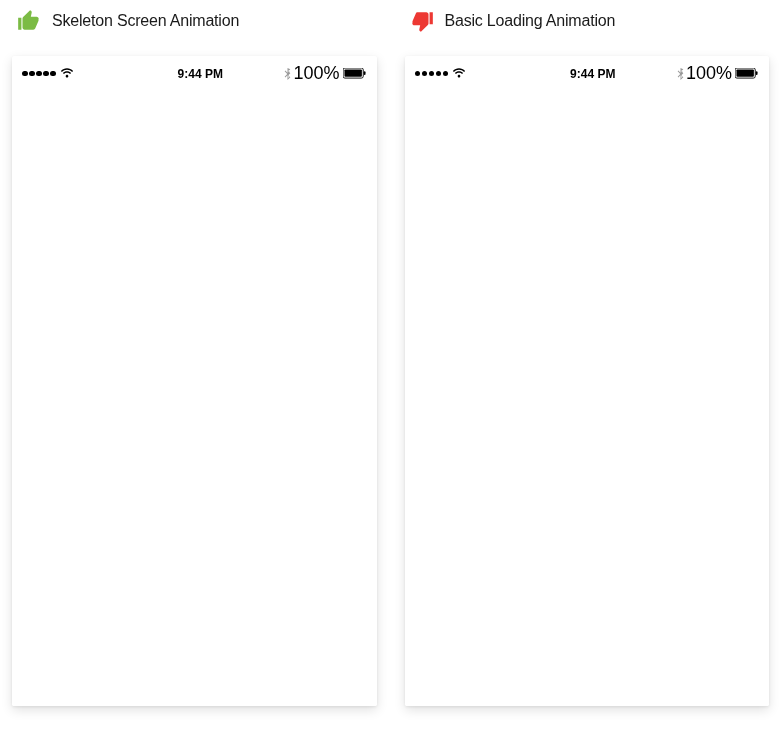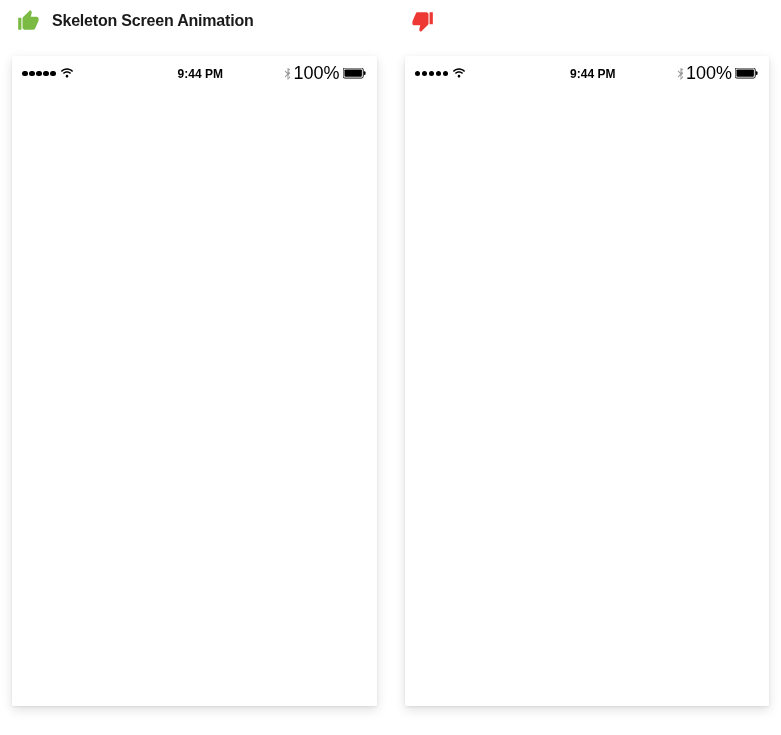--- a/index.html
+++ b/index.html
@@ -31,21 +31,21 @@
       margin-bottom: 22px;
       padding-left: 4px;
     }
     .thumb-icon {
       width: 26px;
       height: 26px;
       flex-shrink: 0;
     }
     .header-label {
       font-size: 16px;
-      font-weight: 700;
+      font-weight: 400;
       color: #1a1a1a;
       letter-spacing: -0.2px;
     }
     .phone {
       background: #ffffff;
       border-radius: 2px;
       box-shadow: 0 4px 12px rgba(0,0,0,0.12), 0 1px 3px rgba(0,0,0,0.08);
       height: 650px;
       position: relative;
       overflow: hidden;
@@ -156,20 +156,21 @@
       </div>
       <div class="phone-content"></div>
     </div>
   </div>
 
   <div class="column">
     <div class="header">
       <svg class="thumb-icon" viewBox="0 0 24 24">
         <path fill="#ed3833" d="M22 4h-3v11h3V4zM3 14c0 1.1.9 2 2 2h5.3l-.8 3.8v.3c0 .4.2.8.4 1.1L11 22l6.4-6.4c.4-.4.6-.9.6-1.4V6c0-1.1-.9-2-2-2H8c-.8 0-1.5.5-1.8 1.2L3.3 12c-.1.2-.1.5-.1.7V14z"></path>
       </svg>
+      <span class="header-label">Basic Loading Animation</span>
     </div>
     <div class="phone">
       <div class="status-bar">
         <div class="status-left">
           <div class="signal-dots">
             <div class="dot"></div>
               <div class="dot"></div>
               <div class="dot"></div>
               <div class="dot"></div>
               <div class="dot"></div>

